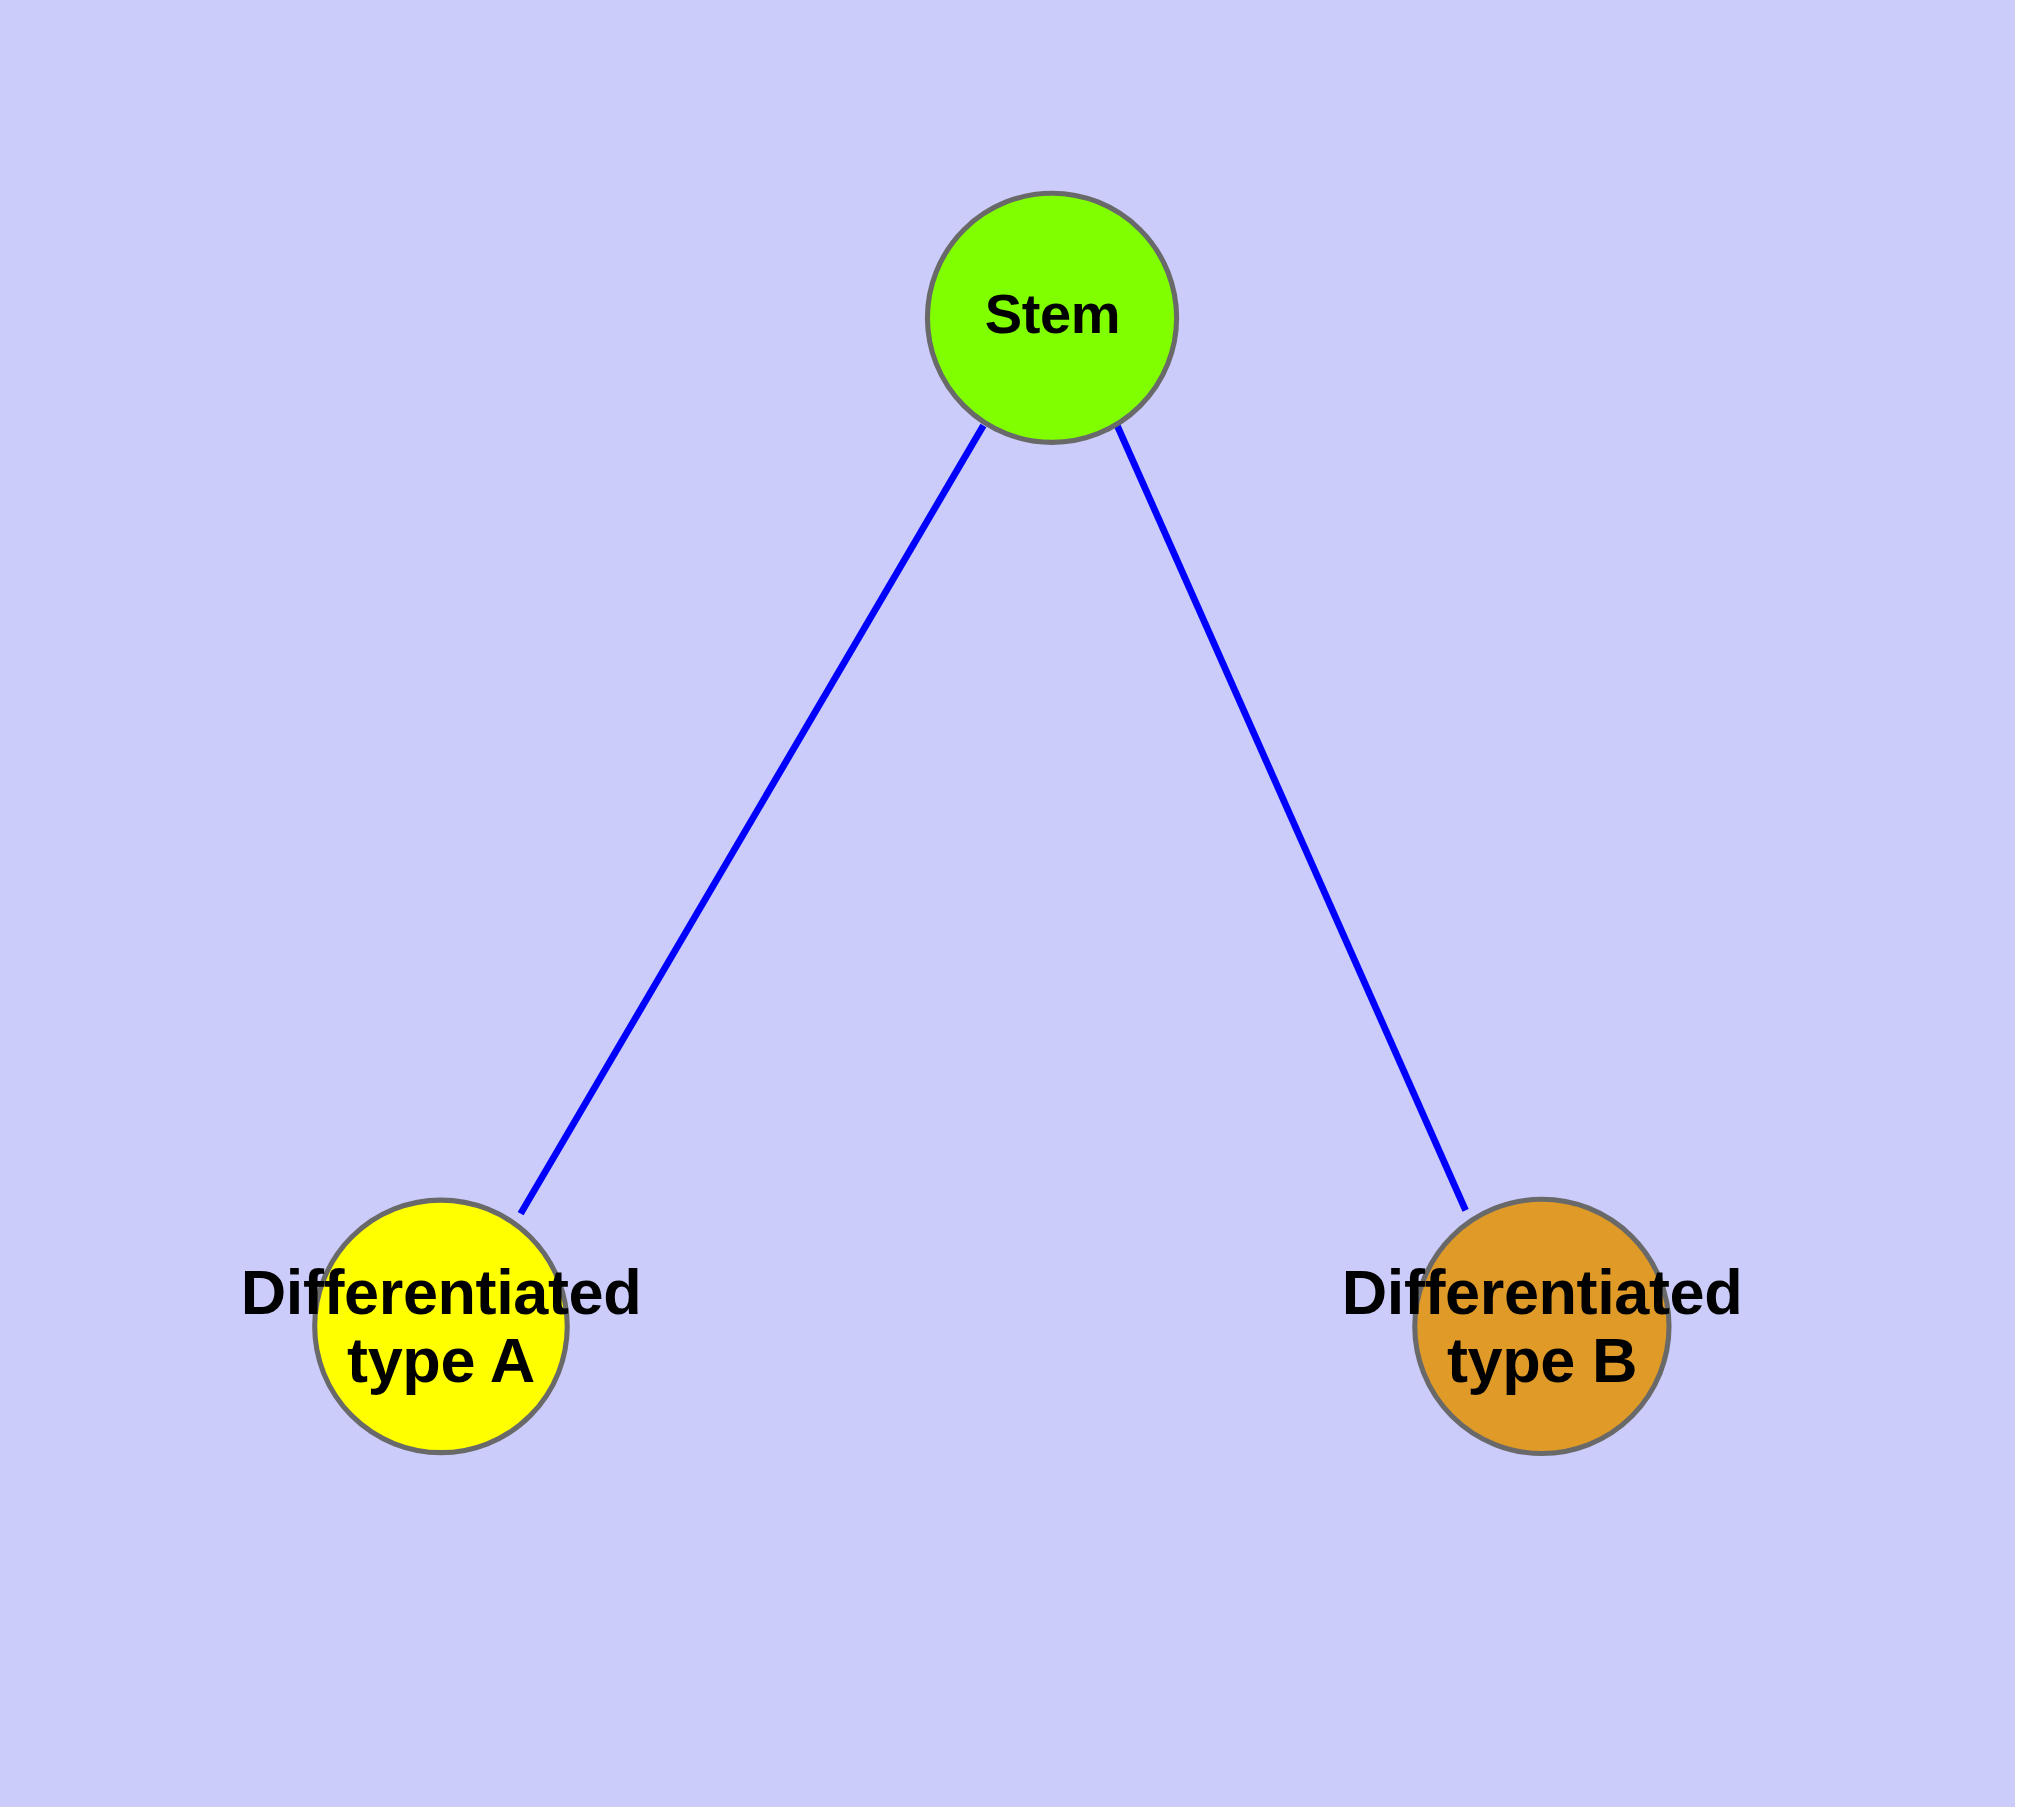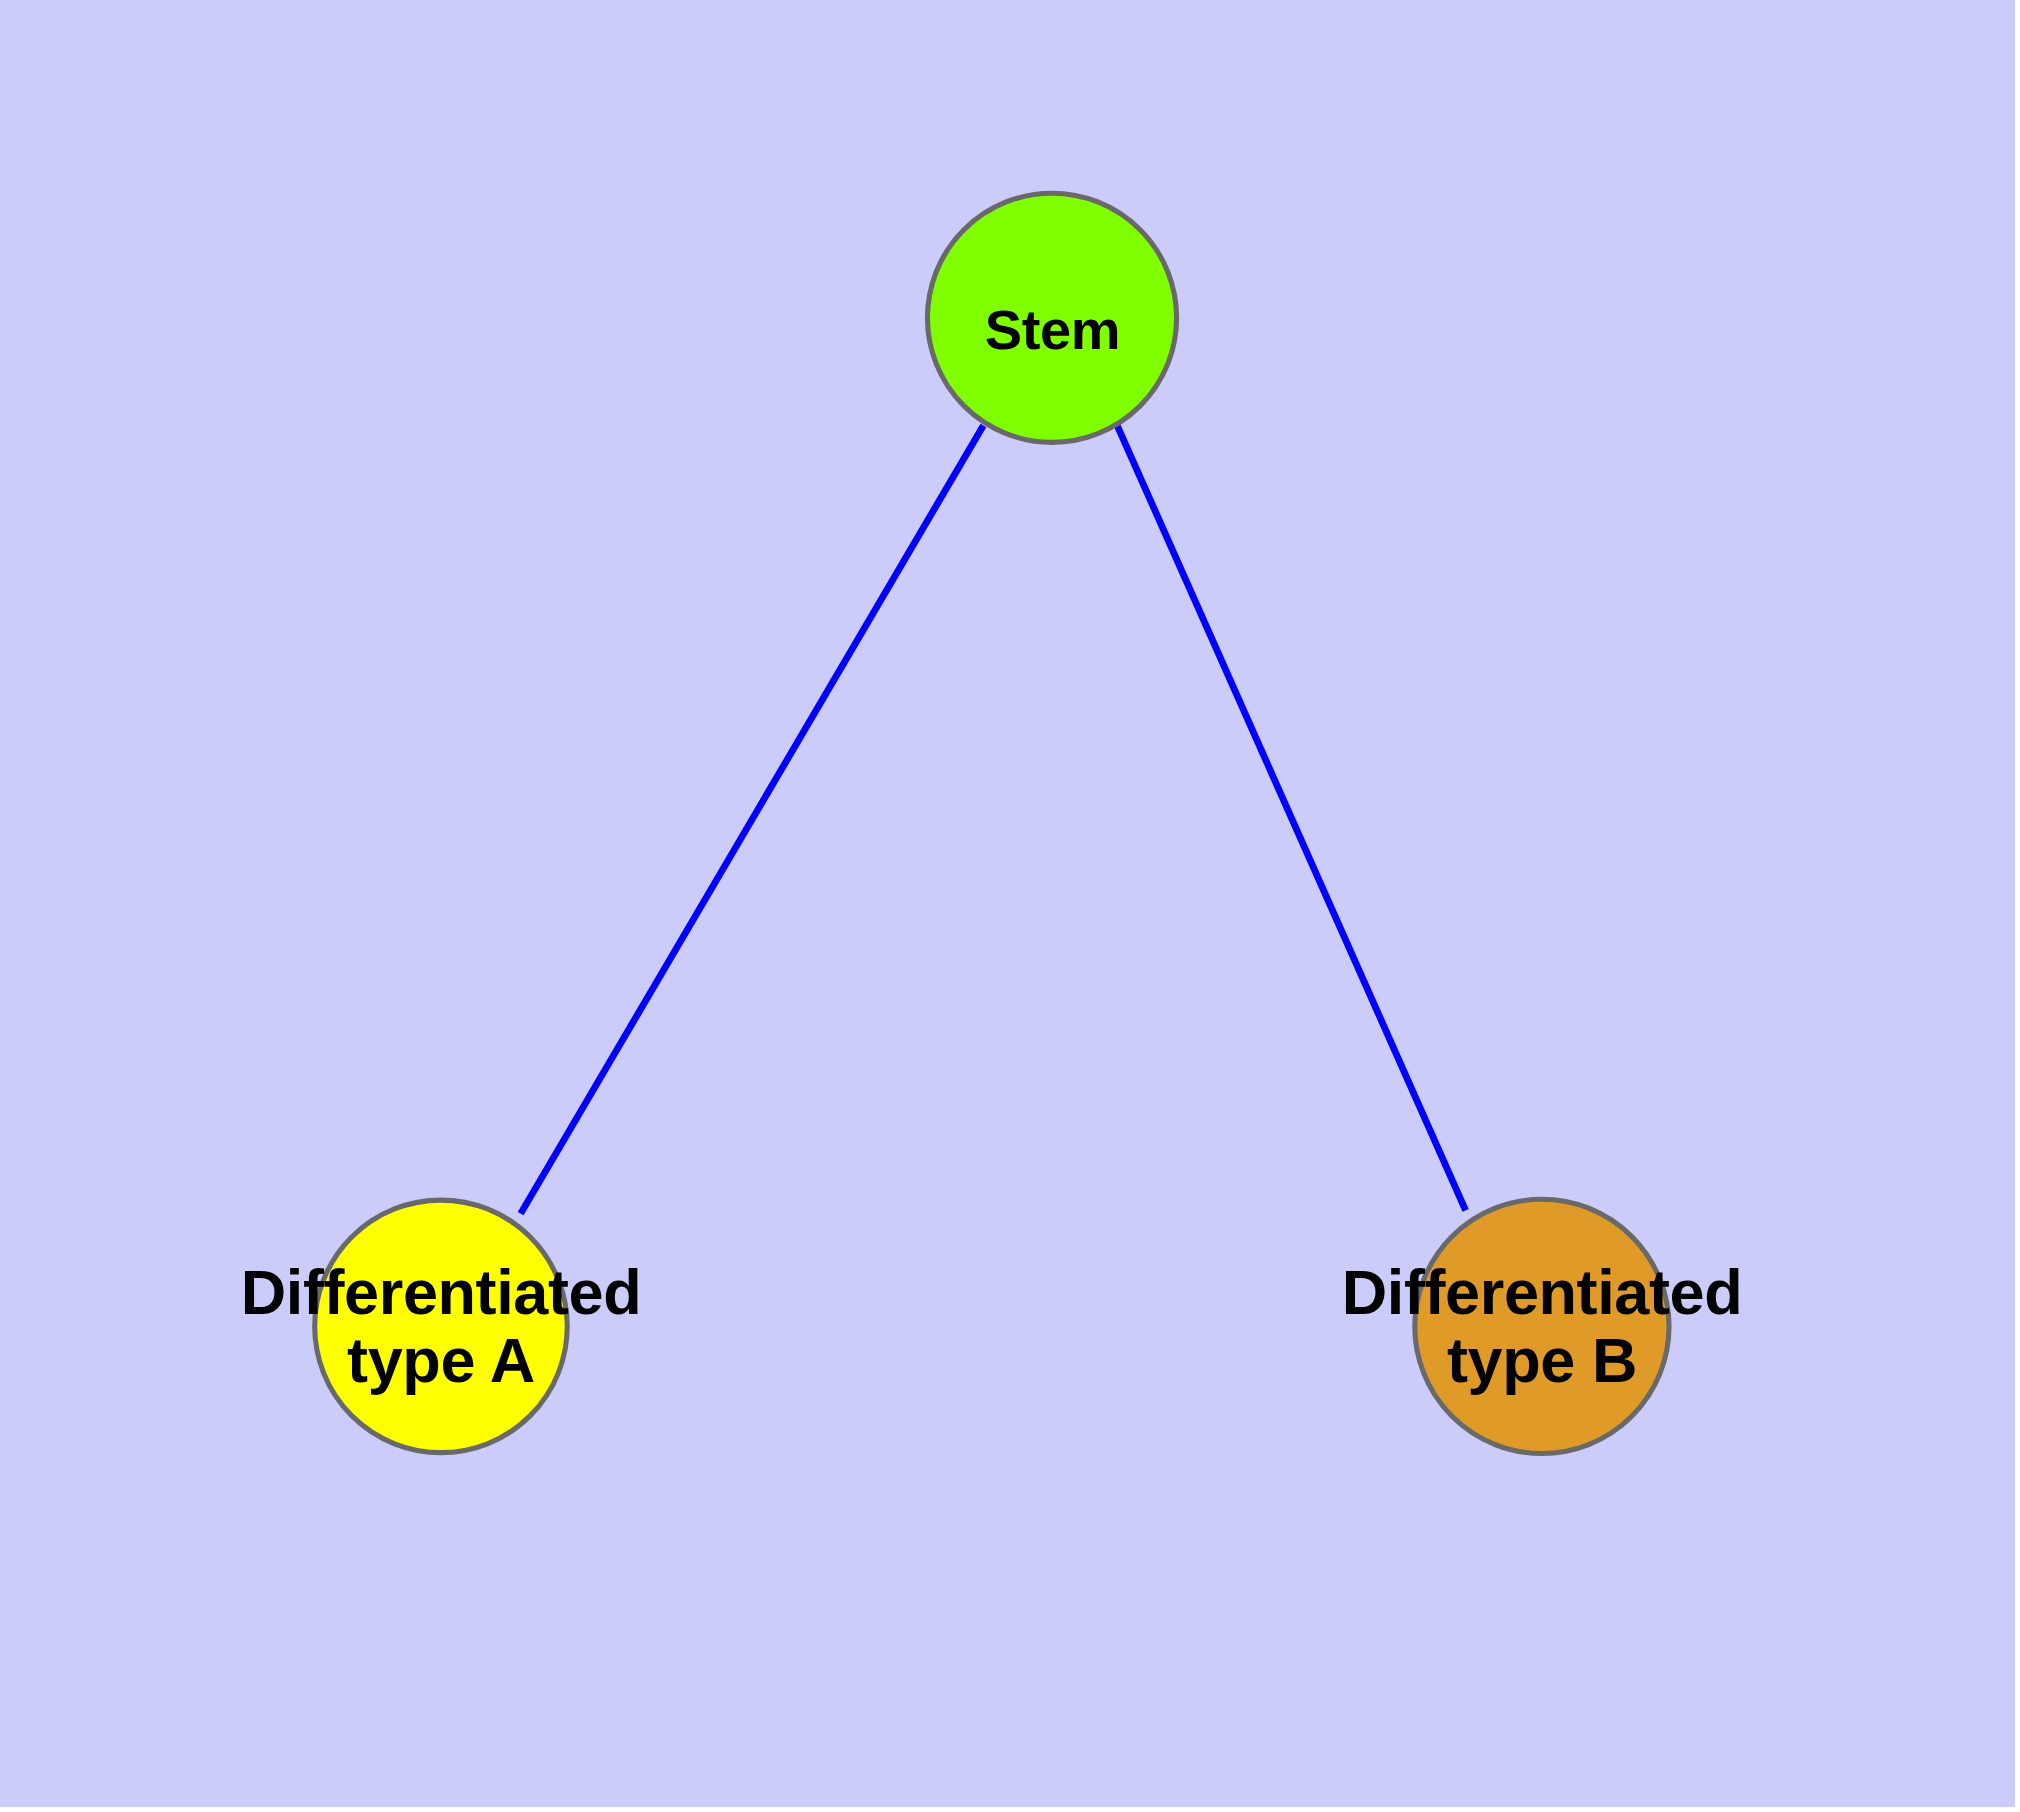--- a/index.html
+++ b/index.html
@@ -43,21 +43,21 @@
     font-family: "Liberation Sans", sans-serif;
     font-weight: bold;
     line-height: 1.08;
     white-space: pre-line;
     pointer-events: none;
     letter-spacing: -0.4px;
   }
   #label-stem {
     font-size: 56px;
     left: 798px;
-    top: 300px;
+    top: 284px;
     width: 509px;
   }
   #label-diff-a {
     font-size: 63px;
     left: 102px;
     top: 1258px;
     width: 678px;
   }
   #label-diff-b {
     font-size: 63px;

